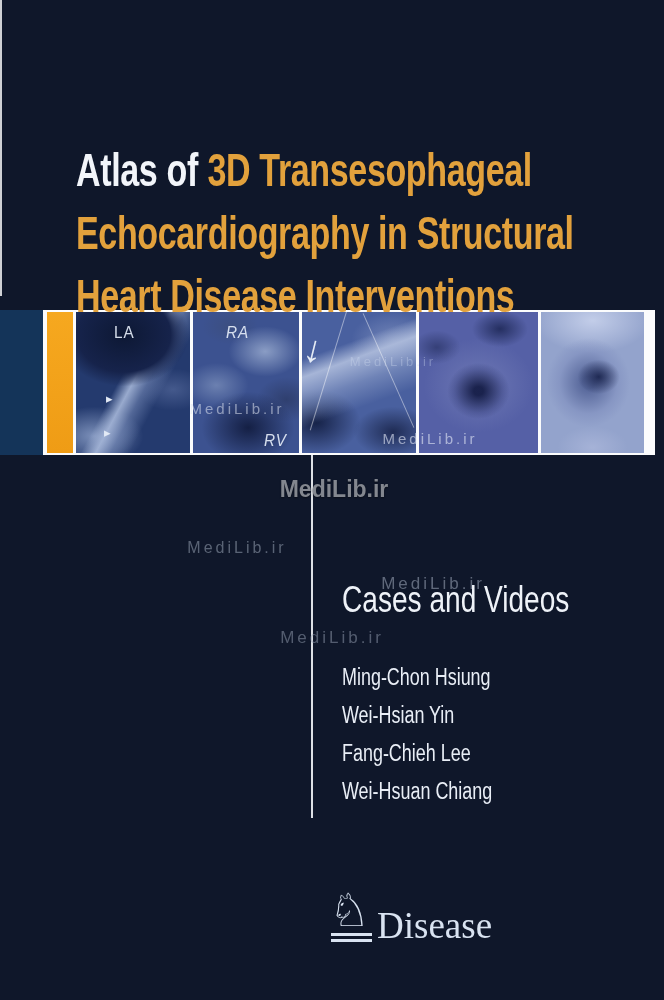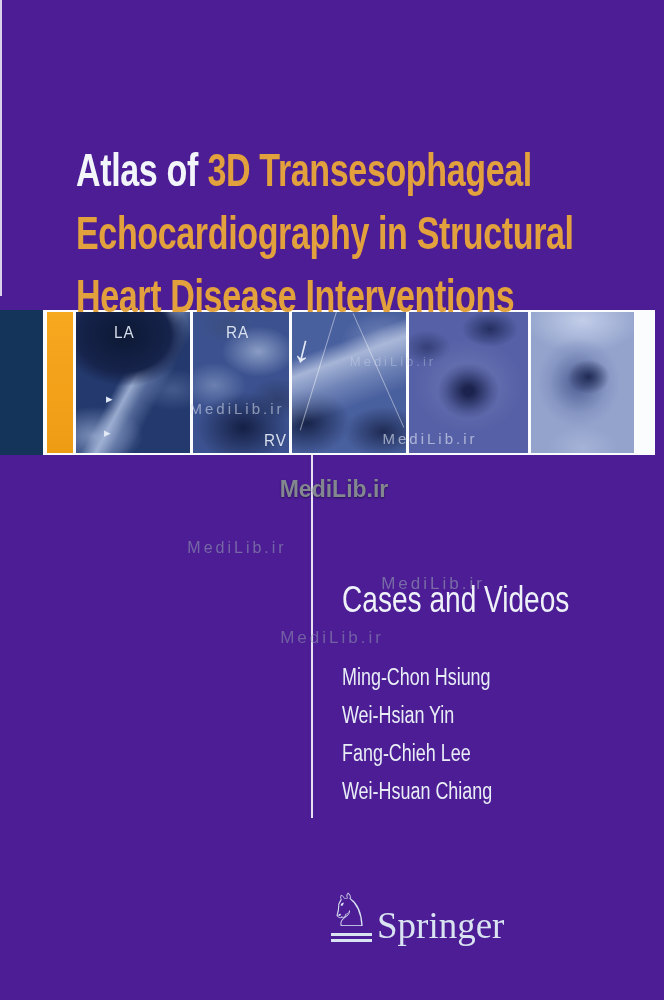--- a/index.html
+++ b/index.html
@@ -1,18 +1,18 @@
 <!DOCTYPE html>
 <html><head>
 <meta charset="utf-8">
 <style>
   html,body{margin:0;padding:0;background:#333;}
   .cover{
     position:relative;width:664px;height:1000px;overflow:hidden;
-    background:#4c1d95;
+    background:#0f172a;
     font-family:"Liberation Sans",sans-serif;
   }
   
   .edge-sliver{position:absolute;left:0;top:0;width:2px;height:296px;background:rgba(255,255,255,.8);}
 
   
   .title{position:absolute;left:76px;top:139px;z-index:5;font-weight:bold;font-size:46px;line-height:63px;letter-spacing:-0.5px;white-space:nowrap;}
   .tline{transform:scaleX(0.74);transform-origin:left top;}
   .tw{color:#f2f5fa;margin-right:13px;}
   .to{color:#e2a13c;}
@@ -23,27 +23,27 @@
         box-sizing:border-box;padding:2px 0 2px 4px;display:flex;column-gap:3px;z-index:2;}
   .film>div{height:141px;position:relative;overflow:hidden;}
   .accent-bar{width:26px;flex:0 0 26px;background:linear-gradient(180deg,#f6a81f,#ef9c15);}
   .panel{flex-shrink:0;}
   .p1{width:114px;background:
       radial-gradient(90px 72px at 42% 16%, #0d1834 0%, #16234b 52%, rgba(22,35,75,0) 72%),
       linear-gradient(118deg, rgba(0,0,0,0) 42%, rgba(165,182,216,.9) 50%, rgba(120,140,185,.55) 58%, rgba(0,0,0,0) 68%),
       radial-gradient(70px 42px at 16% 88%, rgba(140,160,200,.85), rgba(140,160,200,0) 70%),
       radial-gradient(50px 30px at 85% 55%, rgba(90,110,160,.6), rgba(90,110,160,0) 70%),
       #243a6e;}
-  .p2{width:96px;background:
+  .p2{width:106px;background:
       radial-gradient(52px 36px at 68% 28%, rgba(152,170,206,.85), rgba(152,170,206,0) 70%),
       radial-gradient(46px 32px at 22% 52%, rgba(128,148,190,.7), rgba(128,148,190,0) 70%),
       radial-gradient(62px 48px at 52% 82%, rgba(16,26,60,.9), rgba(16,26,60,0) 75%),
       radial-gradient(42px 32px at 88% 62%, rgba(45,60,105,.85), rgba(45,60,105,0) 70%),
       radial-gradient(40px 26px at 35% 10%, rgba(60,78,125,.8), rgba(60,78,125,0) 70%),
-      #3c5290;}
+      #3c5290; font-style: italic;}
   .p3{width:114px;background:
       linear-gradient(160deg, rgba(0,0,0,0) 26%, rgba(176,190,221,.9) 36%, rgba(142,160,202,.55) 50%, rgba(0,0,0,0) 64%),
       radial-gradient(62px 46px at 12% 78%, rgba(12,22,55,.85), rgba(12,22,55,0) 72%),
       radial-gradient(55px 35px at 80% 85%, rgba(20,30,65,.8), rgba(20,30,65,0) 72%),
       radial-gradient(60px 40px at 80% 20%, rgba(150,165,205,.55), rgba(150,165,205,0) 70%),
       #49609f;}
   .p4{width:119px;background:
       radial-gradient(40px 36px at 50% 56%, rgba(22,30,72,.95) 12%, rgba(60,70,130,.45) 60%, rgba(60,70,130,0) 78%),
       radial-gradient(72px 62px at 50% 52%, rgba(126,136,190,.6), rgba(126,136,190,0) 76%),
       radial-gradient(40px 26px at 68% 12%, rgba(28,38,84,.85), rgba(28,38,84,0) 70%),
@@ -144,16 +144,16 @@
     <div>Wei-Hsian Yin</div>
     <div>Fang-Chieh Lee</div>
     <div>Wei-Hsuan Chiang</div>
   </div>
 
 
   <div class="springer">
     <span class="horse">♘</span>
     <div class="horse-underline hu1"></div>
     <div class="horse-underline hu2"></div>
-    <span class="springer-name">Springer</span>
+    <span class="springer-name">Disease</span>
   </div>
 
 </div>
 
 </body></html>

